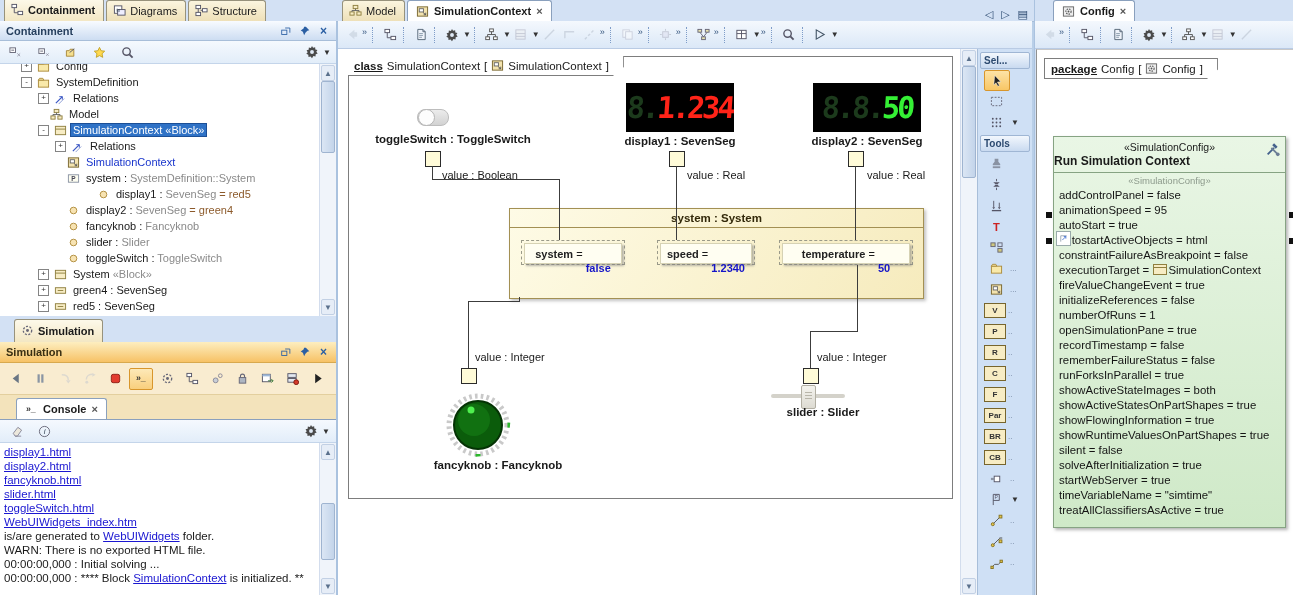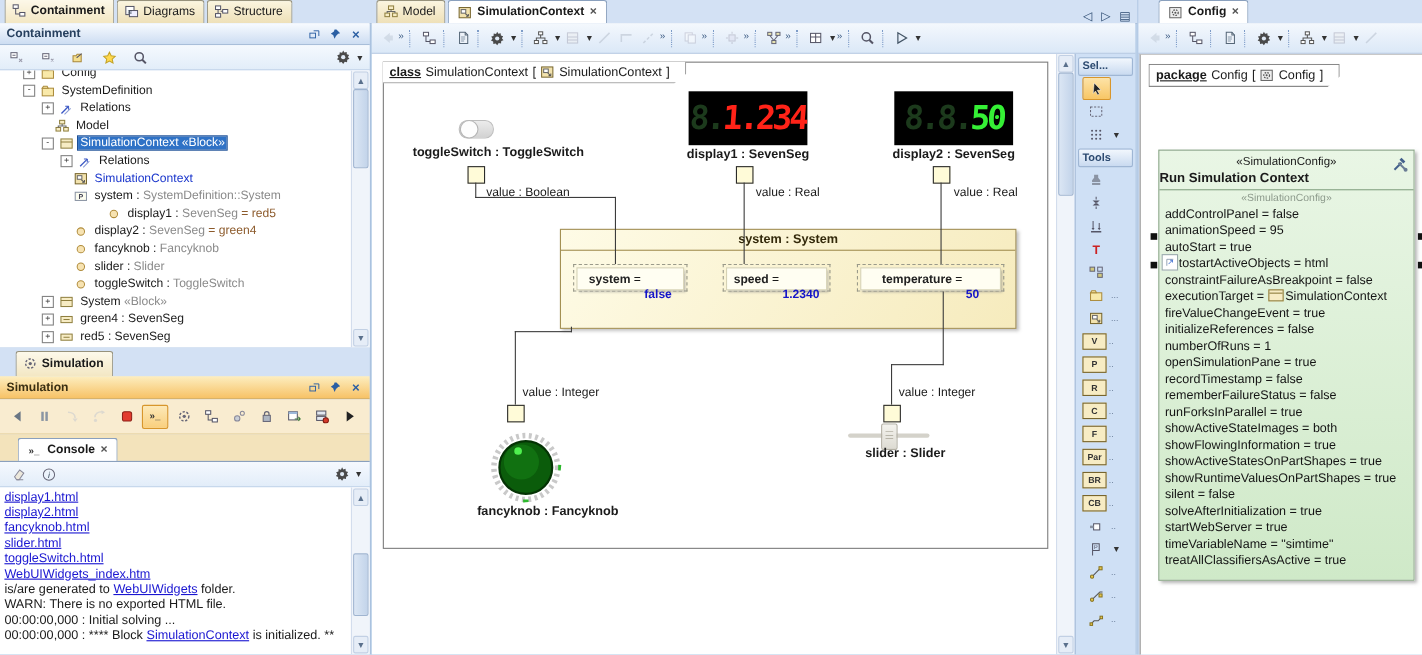--- a/index.html
+++ b/index.html
@@ -1054,22 +1054,22 @@
           <div class="cfg-line">constraintFailureAsBreakpoint = false</div>
           <div class="cfg-line">executionTarget = <span class="blkic"></span>SimulationContext</div>
           <div class="cfg-line">fireValueChangeEvent = true</div>
           <div class="cfg-line">initializeReferences = false</div>
           <div class="cfg-line">numberOfRuns = 1</div>
           <div class="cfg-line">openSimulationPane = true</div>
           <div class="cfg-line">recordTimestamp = false</div>
           <div class="cfg-line">rememberFailureStatus = false</div>
           <div class="cfg-line">runForksInParallel = true</div>
           <div class="cfg-line">showActiveStateImages = both</div>
+          <div class="cfg-line">showActiveStatesOnPartShapes = true</div>
           <div class="cfg-line">showFlowingInformation = true</div>
-          <div class="cfg-line">showActiveStatesOnPartShapes = true</div>
           <div class="cfg-line">showRuntimeValuesOnPartShapes = true</div>
           <div class="cfg-line">silent = false</div>
           <div class="cfg-line">solveAfterInitialization = true</div>
           <div class="cfg-line">startWebServer = true</div>
           <div class="cfg-line">timeVariableName = "simtime"</div>
           <div class="cfg-line">treatAllClassifiersAsActive = true</div>
         </div>
     </div>
 
     <div class="handle" style="left:9px;top:162px;"></div>

